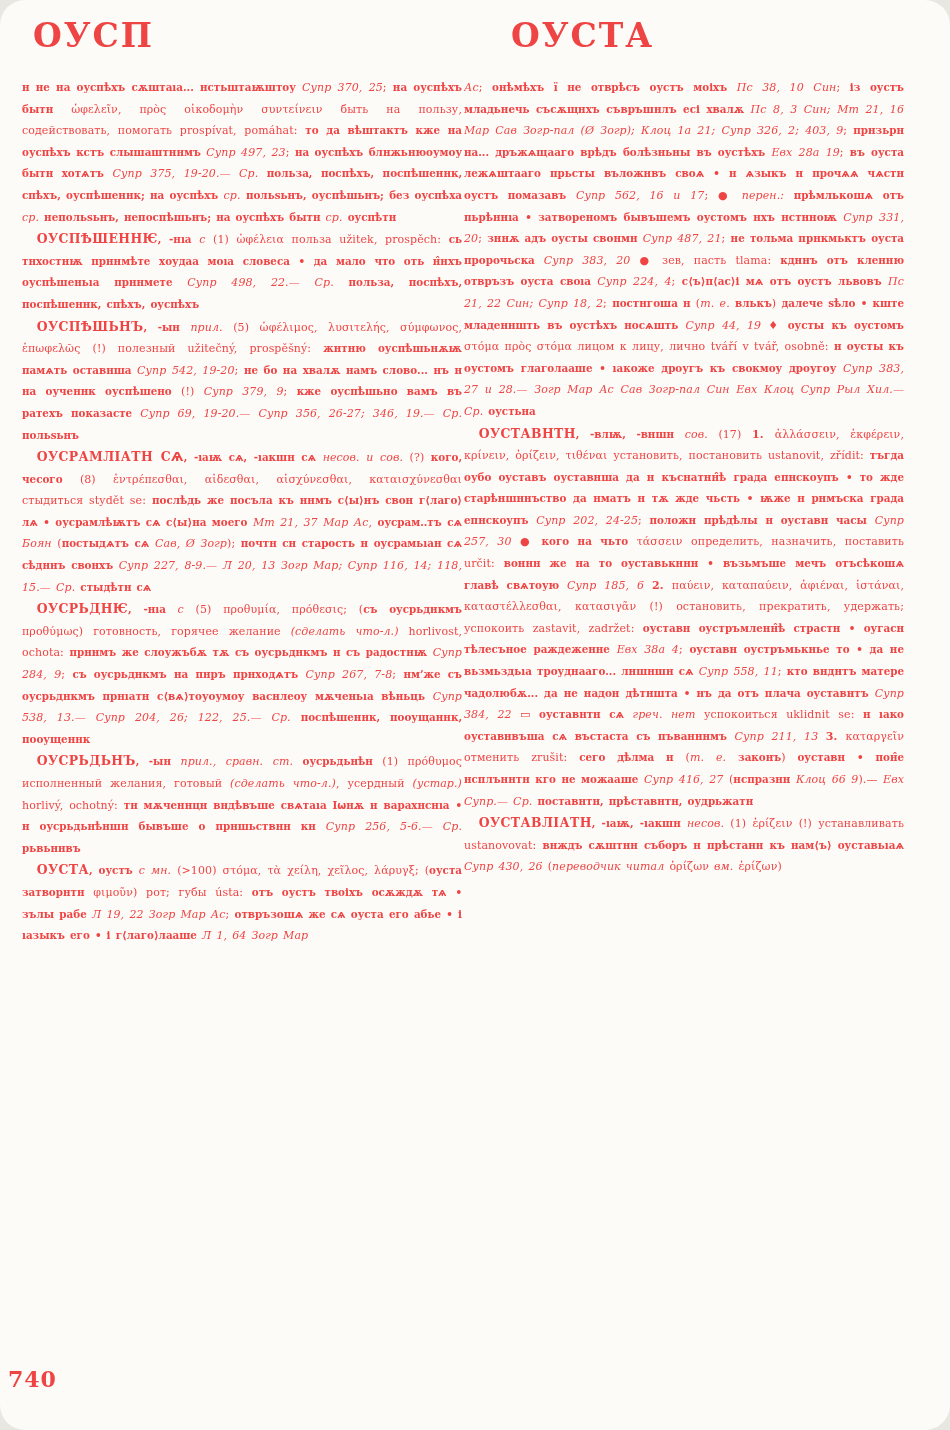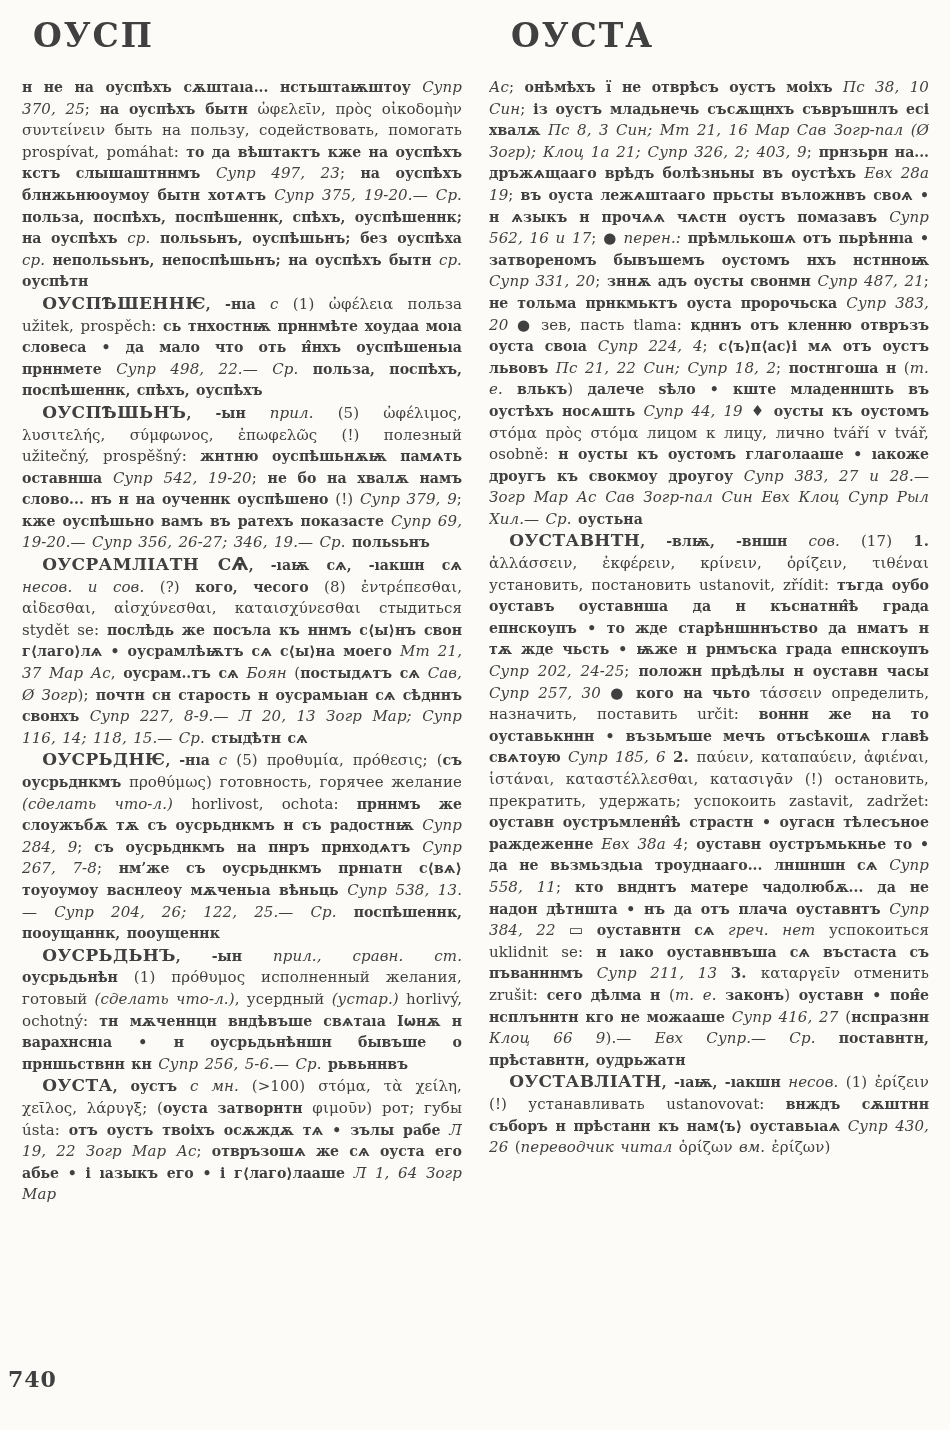--- a/index.html
+++ b/index.html
@@ -1,45 +1,46 @@
 <!DOCTYPE html>
 <html><head>
 <meta charset="utf-8">
 <style>
   html,body{margin:0;padding:0;background:#e9e7e1;}
   .page{
     position:relative;
     width:950px;height:1430px;
     margin:0 auto;
     background:#fcfbf7;
-    color:#404040;
+    color:#ef4444;
     font-family:"DejaVu Serif","DejaVu Sans",serif;
     overflow:hidden;
+    border-radius:25px;
   }
   .running-head{
     position:absolute;top:16px;
     font-weight:bold;
     font-size:33px;
     letter-spacing:2px;
     font-family:"DejaVu Serif","DejaVu Sans",serif;
   }
   .rh-left{left:33px;}
   .rh-right{left:511px;}
   .column{
     position:absolute;top:77px;
     width:440px;
-    font-size:15px;
+    font-size:11px;
     line-height:21.6px;
     text-align:justify;
     letter-spacing:0.1px;
     word-spacing:1.5px;
     overflow:hidden;
   }
   .col-left{left:22px;height:1292px;}
-  .col-right{left:489px;height:1255px;}
+  .col-right{left:464px;height:1255px;}
   .para{margin:0;text-indent:1.35em;}
   .para.noindent{text-indent:0;}
   .seg-o{font-weight:bold;font-size:0.94em;letter-spacing:0;}
   .seg-h{font-weight:bold;font-size:1.13em;letter-spacing:0.4px;margin-top:14px;}
   .seg-i{font-style:italic;}
   .seg-b{font-weight:bold;}
   .seg-g{}
   .seg-r{}
   .page-number{
     position:absolute;left:8px;top:1366px;

